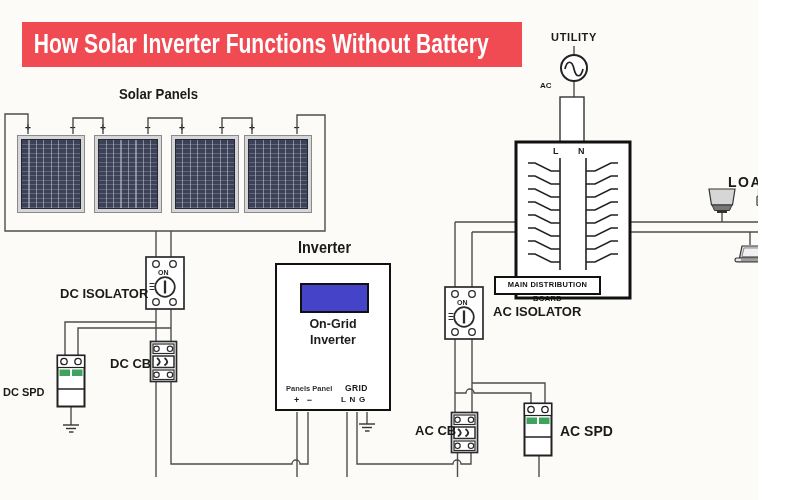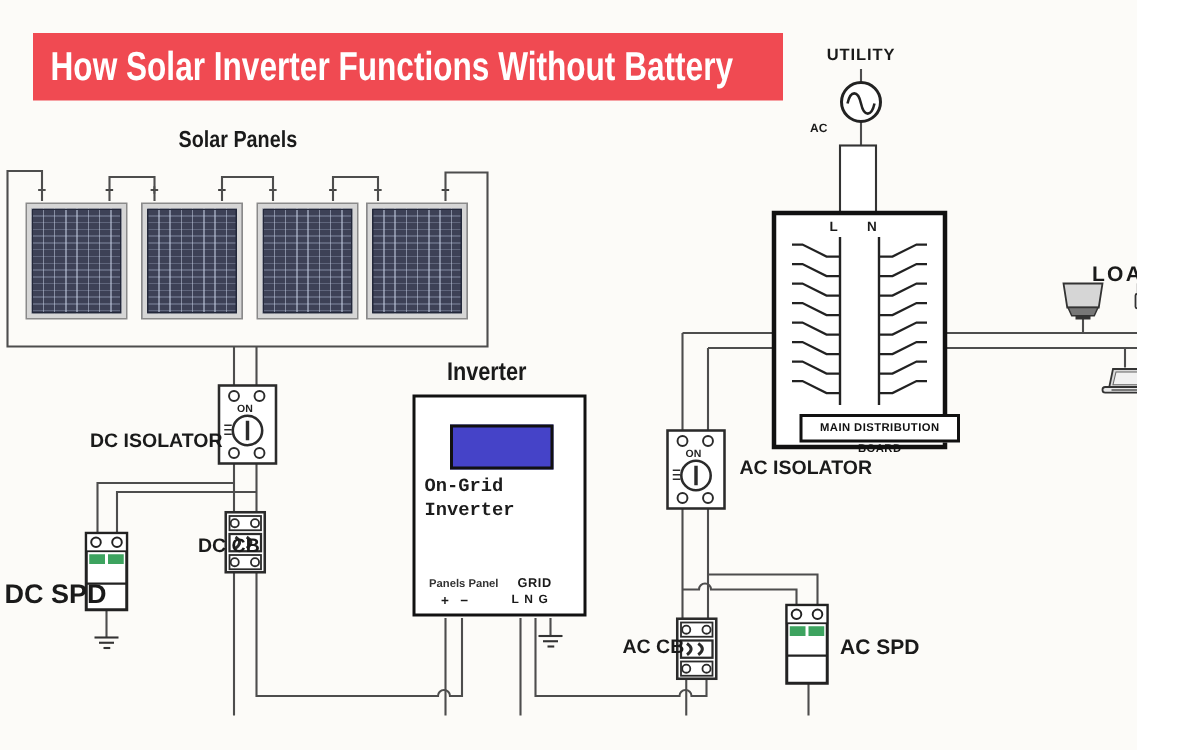--- a/index.html
+++ b/index.html
@@ -13,23 +13,23 @@
     line-height:45px;padding-left:15px;transform:scaleX(.78);transform-origin:0 50%;}
   .panel{position:absolute;top:136px;width:60px;height:70px;border:3px solid #d6d6d6;outline:1px solid #8a8a8a;
     background-color:#3d4156;
     background-image:
       repeating-linear-gradient(90deg, rgba(205,215,235,.5) 0px, rgba(205,215,235,.5) 1px, transparent 1px, transparent 7.5px),
       repeating-linear-gradient(180deg, rgba(160,170,195,.35) 0px, rgba(160,170,195,.35) 1px, transparent 1px, transparent 4.5px);
     box-shadow:inset 0 0 0 1px #23283a;}
   .pol{position:absolute;top:122px;width:12px;text-align:center;font-size:10px;font-weight:700;color:#111;}
   .inv-box{position:absolute;left:275px;top:263px;width:112px;height:144px;border:2.5px solid #111;background:#fff;}
   .inv-screen{position:absolute;left:300px;top:283px;width:65px;height:26px;border:2px solid #111;background:#4543c8;}
-  .inv-display{position:absolute;left:283px;top:317px;width:100px;text-align:left;font-size:12.5px;font-weight:700;
-    color:#1c1c1c;line-height:1.25;font-family:Liberation Mono, monospace;}
-  .mdb-label{position:absolute;left:533px;top:276px;width:103px;height:15px;border:2px solid #111;background:#fff;
+  .inv-display{position:absolute;left:283px;top:317px;width:100px;text-align:center;font-size:12.5px;font-weight:700;
+    color:#1c1c1c;line-height:1.25;}
+  .mdb-label{position:absolute;left:494px;top:276px;width:103px;height:15px;border:2px solid #111;background:#fff;
     font-size:7.5px;font-weight:700;text-align:center;line-height:14px;letter-spacing:.3px;color:#111;}
   svg text{font-family:"Liberation Sans", sans-serif;}
 </style>
 </head>
 <body>
 
 <div class="canvas">
 
   <div class="banner" style="background: rgb(240, 74, 82);">
     <span>How Solar Inverter Functions Without Battery</span>
@@ -248,19 +248,19 @@
   <div class="lbl" style="left:546px;top:31px;width:56px;text-align:center;font-size:11px;letter-spacing:.6px;">UTILITY</div>
   <div class="lbl" style="left:540px;top:63px;font-size:8px;margin-top:18px;">AC</div>
 
   <div class="lbl" style="left:553px;top:146px;font-size:9px;">L</div>
   <div class="lbl" style="left:578px;top:146px;font-size:9px;">N</div>
   <div class="mdb-label">MAIN DISTRIBUTION BOARD</div>
 
   <div class="lbl" style="left:728px;top:174px;font-size:14px;letter-spacing:1.5px;">LOAD</div>
 
   <div class="lbl" style="left:60px;top:286px;font-size:13px;">DC ISOLATOR</div>
-  <div class="lbl" style="left:3px;top:386px;font-size:18px;">DC SPD</div>
-  <div class="lbl" style="left:110px;top:356px;font-size:13px;margin-left:22px;">DC CB</div>
+  <div class="lbl" style="left:3px;top:386px;font-size:11px;">DC SPD</div>
+  <div class="lbl" style="left:110px;top:356px;font-size:13px;">DC CB</div>
   <div class="lbl" style="left:493px;top:304px;font-size:13px;">AC ISOLATOR</div>
   <div class="lbl" style="left:415px;top:423px;font-size:13px;">AC CB</div>
   <div class="lbl" style="left:560px;top:423px;font-size:14px;">AC SPD</div>
 
 </div>
 
 </body></html>

